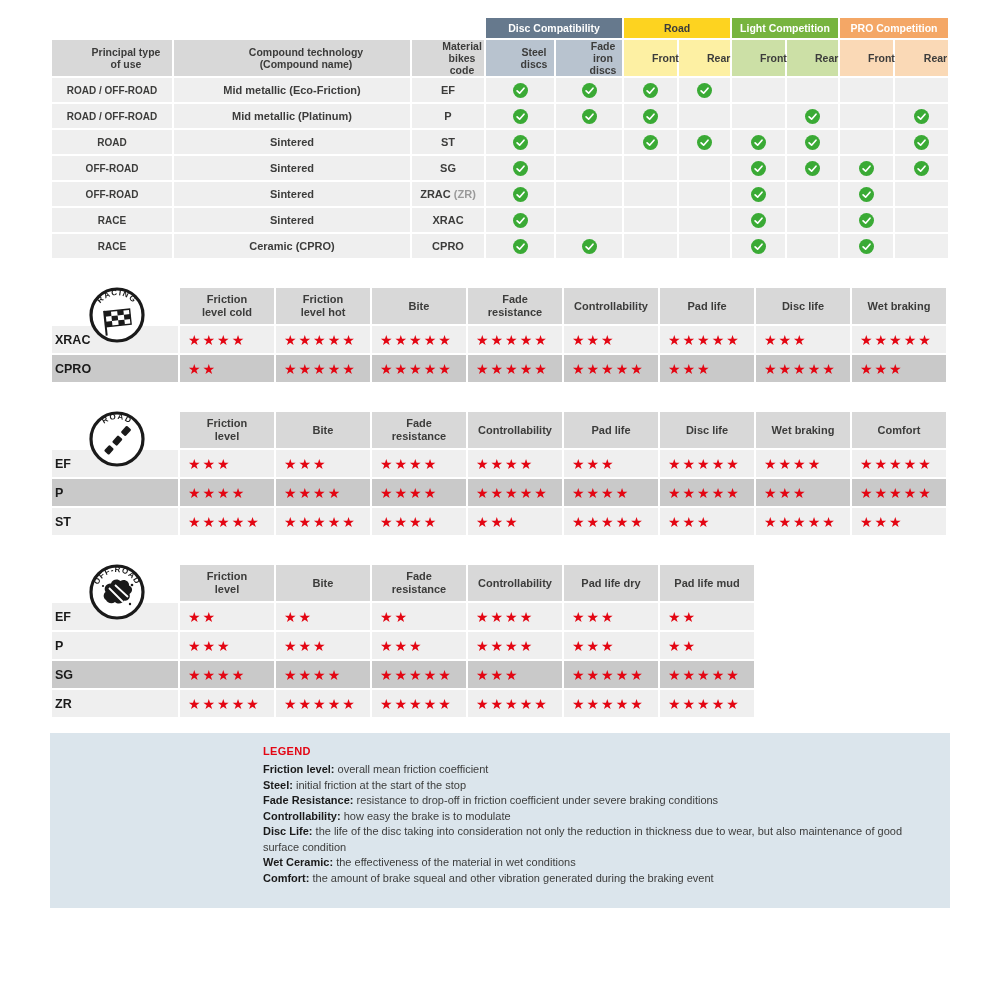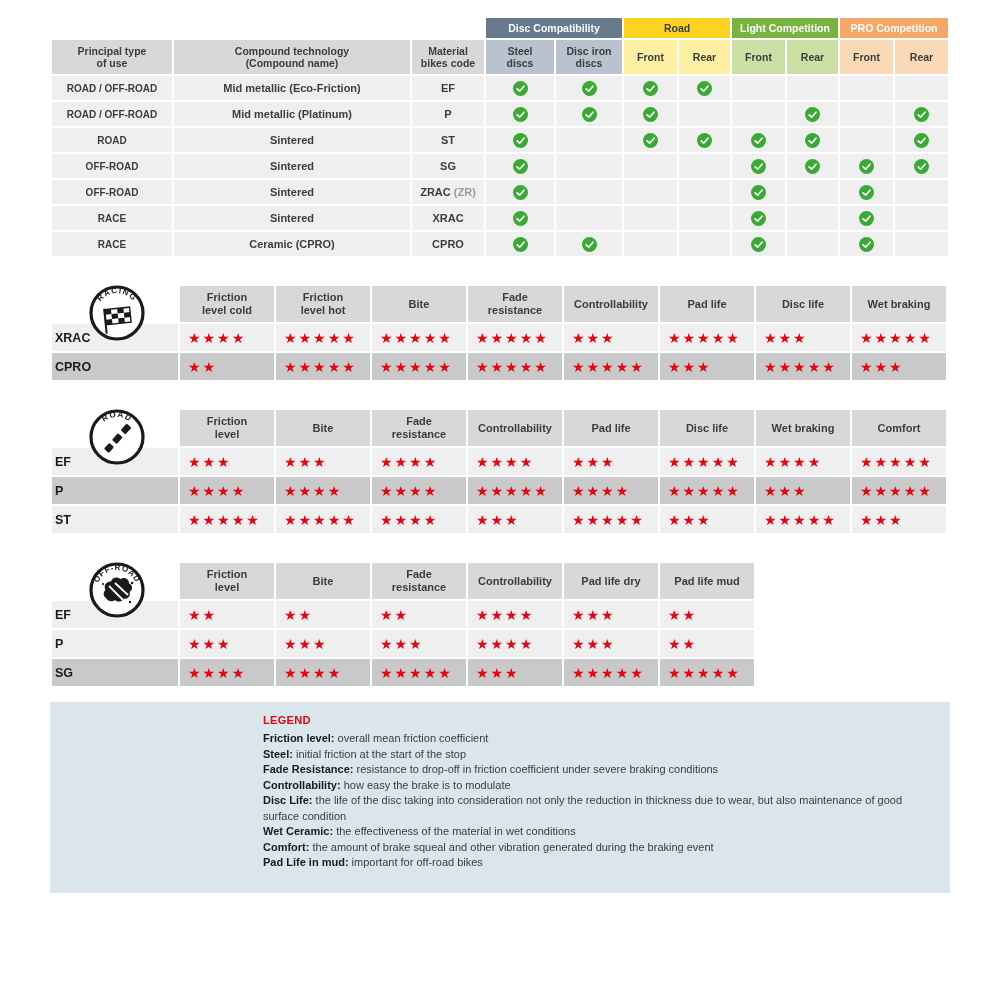--- a/index.html
+++ b/index.html
@@ -11,21 +11,21 @@
   }
   .page { width: 900px; margin: 0 auto; padding-top: 16px; }
 
   table { border-collapse: separate; border-spacing: 2px; table-layout: fixed; }
   th, td { padding: 0; vertical-align: middle; }
 
   
   .compat { width: 900px; }
   .blank { background: transparent; }
   .gh { height: 20px; font-size: 10.5px; font-weight: bold; text-align: center; }
-  .ch { height: 34px; font-size: 10.5px; font-weight: bold; text-align: center; line-height: 12px; color: #3c3c3b; }
+  .ch { height: 34px; font-size: 10.5px; font-weight: bold; text-align: center; line-height: 12px; color: #3c3c3b; padding-left: 28px; }
   .mainh { background: var(--header-gray, #d8d8d8); }
   .compat tbody td { height: 24px; background: var(--row-light, #efefef); text-align: center; font-weight: bold; color: #3c3c3b; }
   .compat td.use { font-size: 10px; }
   .compat td.compound { font-size: 11px; }
   .compat td.code { font-size: 11px; }
   .code-suffix { color: #9a9a9a; }
   .checkcell span { display: inline-block; line-height: 0; }
   .checkcell svg { display: inline-block; vertical-align: middle; }
 
   
@@ -89,21 +89,21 @@
           </th>
           <th class="ch mainh">
             <div>Material</div>
             <div>bikes code</div>
           </th>
           <th class="ch" style="background: rgb(184, 195, 207);">
             <div>Steel</div>
             <div>discs</div>
           </th>
           <th class="ch" style="background: rgb(184, 195, 207);">
-            <div>Disc iron</div>
+            <div>Fade iron</div>
             <div>discs</div>
           </th>
           <th class="ch" style="background: rgb(253, 240, 163);">
             <div>Front</div>
           </th>
           <th class="ch" style="background: rgb(253, 240, 163);">
             <div>Rear</div>
           </th>
           <th class="ch" style="background: rgb(204, 224, 166);">
             <div>Front</div>
@@ -549,31 +549,39 @@
           </tr>
           <tr class="dark">
             <td class="rlabel">SG</td>
             <td class="stars">★★★★</td>
             <td class="stars">★★★★</td>
             <td class="stars">★★★★★</td>
             <td class="stars">★★★</td>
             <td class="stars">★★★★★</td>
             <td class="stars">★★★★★</td>
           </tr>
+          <tr>
+            <td class="rlabel">ZR</td>
+            <td class="stars">★★★★★</td>
+            <td class="stars">★★★★★</td>
+            <td class="stars">★★★★★</td>
+            <td class="stars">★★★★★</td>
+            <td class="stars">★★★★★</td>
+            <td class="stars">★★★★★</td>
+          </tr>
         </tbody>
       </table>
   </div>
 
   <div class="legend">
     <div class="legend-title">LEGEND</div>
     <div id="legend-items">
         <div class="legend-item"><b>Friction level:</b> overall mean friction coefficient</div>
         <div class="legend-item"><b>Steel:</b> initial friction at the start of the stop</div>
         <div class="legend-item"><b>Fade Resistance:</b> resistance to drop-off in friction coefficient under severe braking conditions</div>
         <div class="legend-item"><b>Controllability:</b> how easy the brake is to modulate</div>
         <div class="legend-item"><b>Disc Life:</b> the life of the disc taking into consideration not only the reduction in thickness due to wear, but also maintenance of good surface condition</div>
         <div class="legend-item"><b>Wet Ceramic:</b> the effectiveness of the material in wet conditions</div>
         <div class="legend-item"><b>Comfort:</b> the amount of brake squeal and other vibration generated during the braking event</div>
-        <div class="legend-item"><b>Pad Life in mud:</b> important for off-road bikes</div>
       </div>
   </div>
 
 </div>
 
 </body></html>

